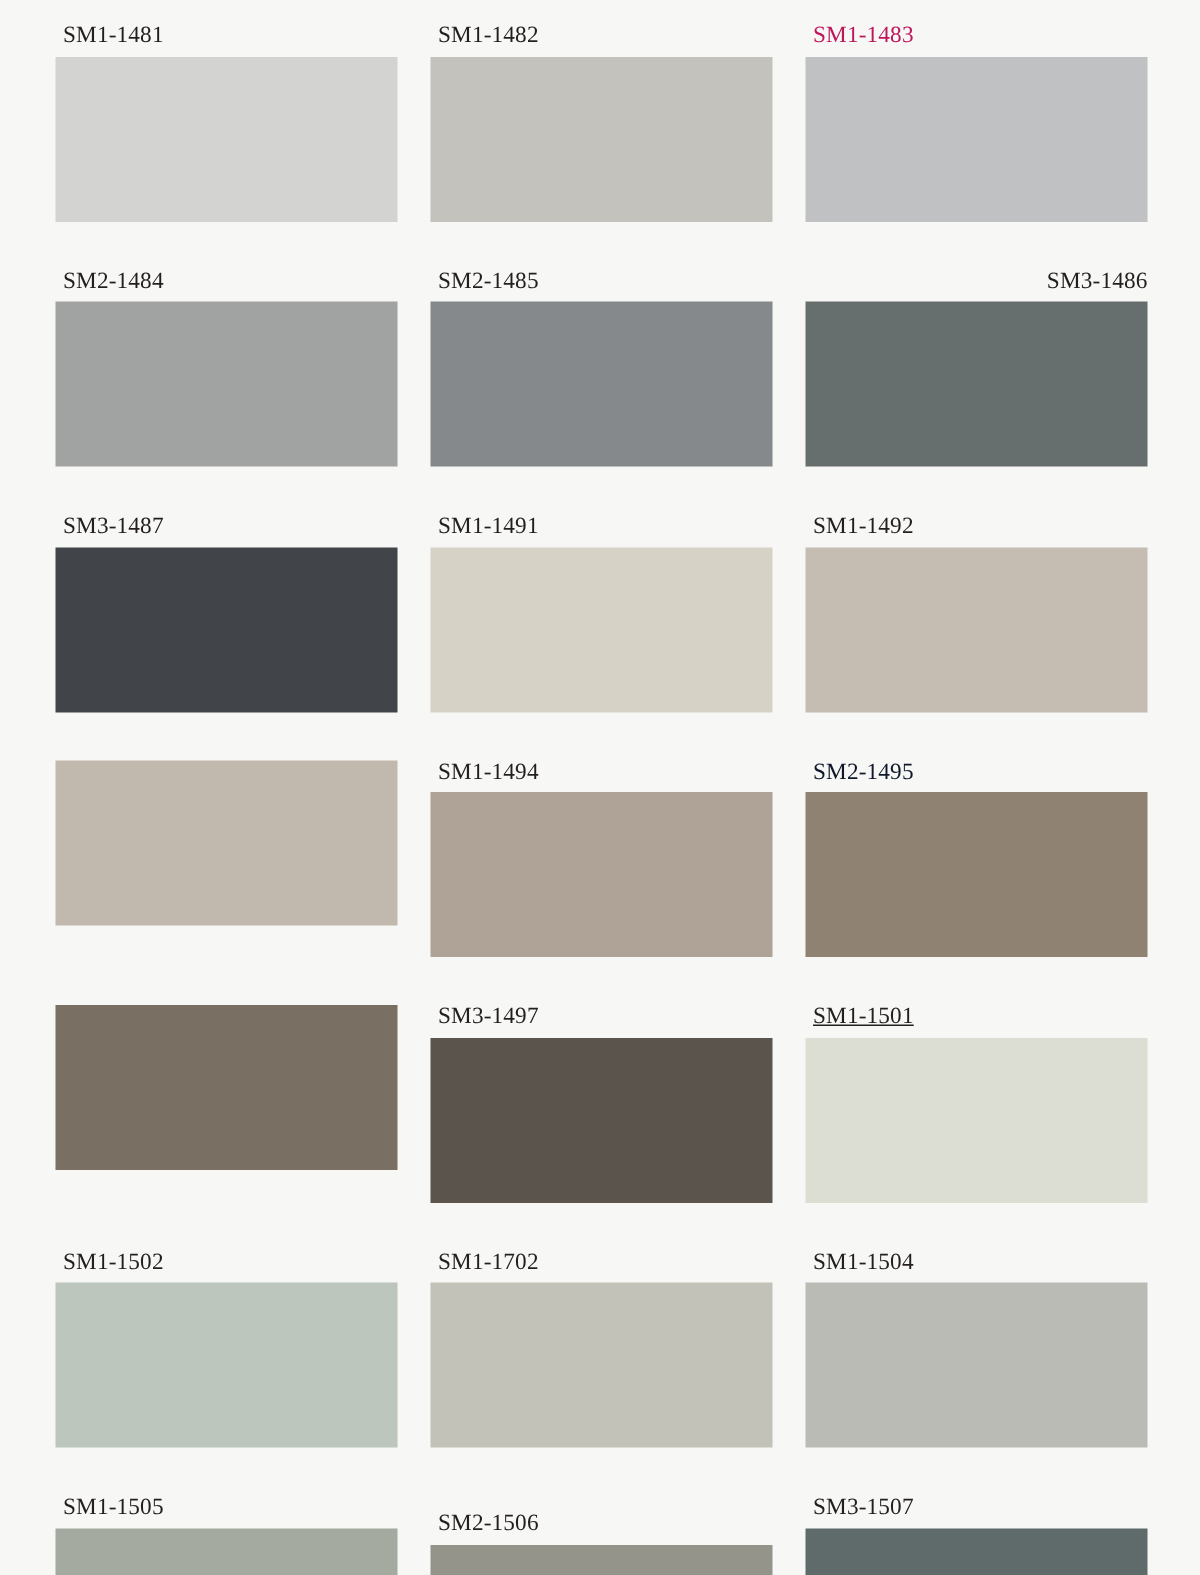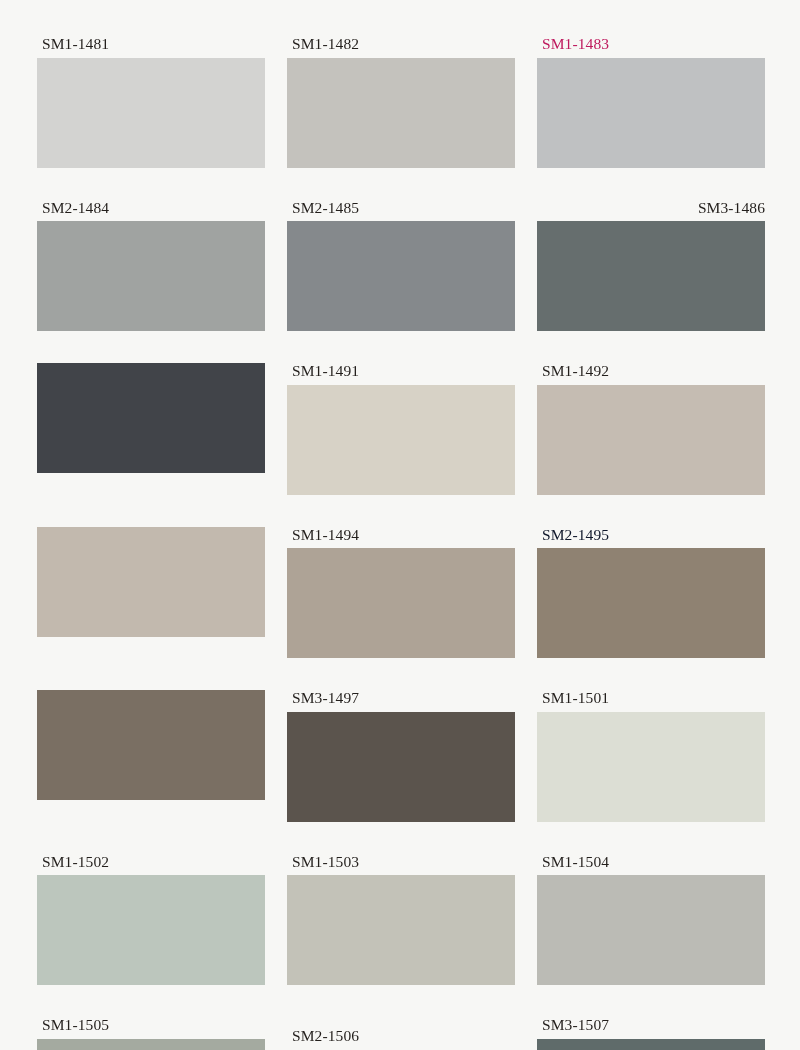--- a/index.html
+++ b/index.html
@@ -12,21 +12,21 @@
     height: 1050px;
     background: #f7f7f5;
     font-family: "Liberation Serif", "DejaVu Serif", serif;
     overflow: hidden;
   }
   #palette-sheet {
     position: relative;
     width: 800px;
     height: 887px;
     box-sizing: border-box;
-    padding: 36px 30px 18px 37px;
+    padding: 16px 30px 18px 37px;
   }
   .swatch-grid {
     display: grid;
     grid-template-columns: repeat(3, 228px);
     column-gap: 22px;
     row-gap: 0px;
   }
   .swatch-cell {
     display: block;
     width: 228px;
@@ -79,20 +79,21 @@
       <span class="swatch-label" style="color: rgb(35, 31, 28);">SM2-1485</span>
       <span class="swatch-chip" style="background-color: rgb(133, 137, 140);"></span>
     </div>
 
     <div class="swatch-cell">
       <span class="swatch-label" style="color: rgb(35, 31, 28); text-align: right;">SM3-1486</span>
       <span class="swatch-chip" style="background-color: rgb(102, 110, 110);"></span>
     </div>
 
     <div class="swatch-cell">
+      <span class="swatch-label" style="color: rgb(35, 31, 28);">SM3-1487</span>
       <span class="swatch-chip" style="background-color: rgb(65, 68, 73);"></span>
     </div>
 
     <div class="swatch-cell">
       <span class="swatch-label" style="color: rgb(35, 31, 28);">SM1-1491</span>
       <span class="swatch-chip" style="background-color: rgb(215, 210, 198);"></span>
     </div>
 
     <div class="swatch-cell">
       <span class="swatch-label" style="color: rgb(35, 31, 28);">SM1-1492</span>
@@ -116,31 +117,31 @@
     <div class="swatch-cell">
       <span class="swatch-chip" style="background-color: rgb(122, 111, 99);"></span>
     </div>
 
     <div class="swatch-cell">
       <span class="swatch-label" style="color: rgb(35, 31, 28);">SM3-1497</span>
       <span class="swatch-chip" style="background-color: rgb(91, 84, 77);"></span>
     </div>
 
     <div class="swatch-cell">
-      <span class="swatch-label" style="color: rgb(35, 31, 28);">SM1-1501</span>
+      <span class="swatch-label" style="color: rgb(35, 31, 28); text-decoration: underline;">SM1-1501</span>
       <span class="swatch-chip" style="background-color: rgb(220, 222, 212);"></span>
     </div>
 
     <div class="swatch-cell">
       <span class="swatch-label" style="color: rgb(35, 31, 28);">SM1-1502</span>
       <span class="swatch-chip" style="background-color: rgb(188, 198, 189);"></span>
     </div>
 
     <div class="swatch-cell">
-      <span class="swatch-label" style="color: rgb(35, 31, 28);">SM1-1503</span>
+      <span class="swatch-label" style="color: rgb(35, 31, 28);">SM1-1702</span>
       <span class="swatch-chip" style="background-color: rgb(195, 194, 184);"></span>
     </div>
 
     <div class="swatch-cell">
       <span class="swatch-label" style="color: rgb(35, 31, 28);">SM1-1504</span>
       <span class="swatch-chip" style="background-color: rgb(187, 187, 181);"></span>
     </div>
 
     <div class="swatch-cell">
       <span class="swatch-label" style="color: rgb(35, 31, 28);">SM1-1505</span>

